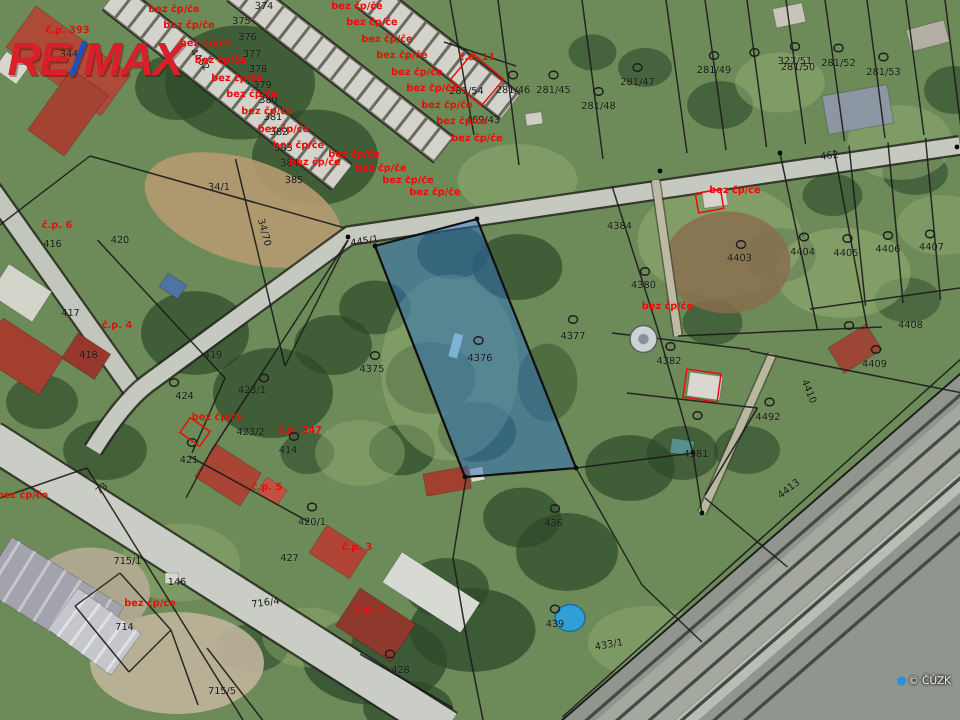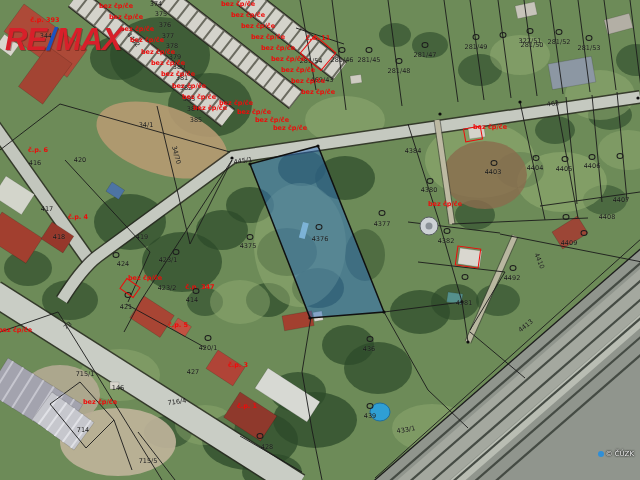--- a/index.html
+++ b/index.html
@@ -274,21 +274,21 @@
         </g>
       <circle cx="250" cy="164" r="1.6" fill="#0c0c0c"></circle>
         <circle cx="318" cy="146" r="1.6" fill="#0c0c0c"></circle>
       <circle cx="384" cy="312" r="1.6" fill="#0c0c0c"></circle>
         <circle cx="310" cy="318" r="1.6" fill="#0c0c0c"></circle>
     </g>
   </svg>
 
   <div id="labels">
       <span class="lbl black" style="left: 46px; top: 36px; transform: translate(-50%, -50%) rotate(0deg);">344</span>
-      <span class="lbl black" style="left: 156px; top: 4px; transform: translate(-50%, -50%) rotate(0deg);">374</span>
+      <span class="lbl black" style="left: 176px; top: 4px; transform: translate(-50%, -50%) rotate(0deg);">374</span>
       <span class="lbl black" style="left: 161px; top: 14px; transform: translate(-50%, -50%) rotate(0deg);">375</span>
       <span class="lbl black" style="left: 165px; top: 25px; transform: translate(-50%, -50%) rotate(0deg);">376</span>
       <span class="lbl black" style="left: 168px; top: 36px; transform: translate(-50%, -50%) rotate(0deg);">377</span>
       <span class="lbl black" style="left: 172px; top: 46px; transform: translate(-50%, -50%) rotate(0deg);">378</span>
       <span class="lbl black" style="left: 175px; top: 57px; transform: translate(-50%, -50%) rotate(0deg);">379</span>
       <span class="lbl black" style="left: 179px; top: 67px; transform: translate(-50%, -50%) rotate(0deg);">380</span>
       <span class="lbl black" style="left: 182px; top: 78px; transform: translate(-50%, -50%) rotate(0deg);">381</span>
       <span class="lbl black" style="left: 186px; top: 88px; transform: translate(-50%, -50%) rotate(0deg);">382</span>
       <span class="lbl black" style="left: 189px; top: 99px; transform: translate(-50%, -50%) rotate(0deg);">383</span>
       <span class="lbl black" style="left: 193px; top: 109px; transform: translate(-50%, -50%) rotate(0deg);">384</span>
@@ -310,26 +310,26 @@
       <span class="lbl black" style="left: 559px; top: 42px; transform: translate(-50%, -50%) rotate(0deg);">281/52</span>
       <span class="lbl black" style="left: 589px; top: 48px; transform: translate(-50%, -50%) rotate(0deg);">281/53</span>
       <span class="lbl black" style="left: 248px; top: 246px; transform: translate(-50%, -50%) rotate(0deg);">4375</span>
       <span class="lbl black" style="left: 320px; top: 239px; transform: translate(-50%, -50%) rotate(0deg);">4376</span>
       <span class="lbl black" style="left: 382px; top: 224px; transform: translate(-50%, -50%) rotate(0deg);">4377</span>
       <span class="lbl black" style="left: 413px; top: 151px; transform: translate(-50%, -50%) rotate(0deg);">4384</span>
       <span class="lbl black" style="left: 493px; top: 172px; transform: translate(-50%, -50%) rotate(0deg);">4403</span>
       <span class="lbl black" style="left: 535px; top: 168px; transform: translate(-50%, -50%) rotate(0deg);">4404</span>
       <span class="lbl black" style="left: 564px; top: 169px; transform: translate(-50%, -50%) rotate(0deg);">4405</span>
       <span class="lbl black" style="left: 592px; top: 166px; transform: translate(-50%, -50%) rotate(0deg);">4406</span>
-      <span class="lbl black" style="left: 621px; top: 165px; transform: translate(-50%, -50%) rotate(0deg); margin-top: 35px;">4407</span>
+      <span class="lbl black" style="left: 621px; top: 165px; transform: translate(-50%, -50%) rotate(0deg);">4407</span>
       <span class="lbl black" style="left: 581px; top: 217px; transform: translate(-50%, -50%) rotate(0deg); margin-left: 26px;">4408</span>
       <span class="lbl black" style="left: 429px; top: 190px; transform: translate(-50%, -50%) rotate(0deg);">4380</span>
       <span class="lbl black" style="left: 446px; top: 241px; transform: translate(-50%, -50%) rotate(0deg); text-align: center;">4382</span>
       <span class="lbl black" style="left: 464px; top: 287px; transform: translate(-50%, -50%) rotate(0deg); margin-top: 16px;">4381</span>
-      <span class="lbl black" style="left: 569px; top: 243px; transform: translate(-50%, -50%) rotate(0deg);">4409</span>
+      <span class="lbl black" style="left: 583px; top: 243px; transform: translate(-50%, -50%) rotate(0deg);">4409</span>
       <span class="lbl black" style="left: 539px; top: 261px; transform: translate(-50%, -50%) rotate(68deg);">4410</span>
       <span class="lbl black" style="left: 512px; top: 278px; transform: translate(-50%, -50%) rotate(0deg);">4492</span>
       <span class="lbl black" style="left: 526px; top: 326px; transform: translate(-50%, -50%) rotate(-38deg);">4413</span>
       <span class="lbl black" style="left: 369px; top: 349px; transform: translate(-50%, -50%) rotate(0deg);">436</span>
       <span class="lbl black" style="left: 370px; top: 416px; transform: translate(-50%, -50%) rotate(0deg);">439</span>
       <span class="lbl black" style="left: 406px; top: 430px; transform: translate(-50%, -50%) rotate(-10deg);">433/1</span>
       <span class="lbl black" style="left: 267px; top: 447px; transform: translate(-50%, -50%) rotate(0deg);">428</span>
       <span class="lbl black" style="left: 208px; top: 348px; transform: translate(-50%, -50%) rotate(0deg);">420/1</span>
       <span class="lbl black" style="left: 193px; top: 372px; transform: translate(-50%, -50%) rotate(0deg);">427</span>
       <span class="lbl black" style="left: 126px; top: 307px; transform: translate(-50%, -50%) rotate(0deg);">421</span>
@@ -339,21 +339,21 @@
       <span class="lbl black" style="left: 192px; top: 300px; transform: translate(-50%, -50%) rotate(0deg);">414</span>
       <span class="lbl black" style="left: 35px; top: 163px; transform: translate(-50%, -50%) rotate(0deg);">416</span>
       <span class="lbl black" style="left: 80px; top: 160px; transform: translate(-50%, -50%) rotate(0deg);">420</span>
       <span class="lbl black" style="left: 47px; top: 209px; transform: translate(-50%, -50%) rotate(0deg);">417</span>
       <span class="lbl black" style="left: 59px; top: 237px; transform: translate(-50%, -50%) rotate(0deg);">418</span>
       <span class="lbl black" style="left: 142px; top: 237px; transform: translate(-50%, -50%) rotate(0deg);">419</span>
       <span class="lbl black" style="left: 177px; top: 402px; transform: translate(-50%, -50%) rotate(-8deg);">716/4</span>
       <span class="lbl black" style="left: 68px; top: 326px; transform: translate(-50%, -50%) rotate(-42deg);">73</span>
       <span class="lbl black" style="left: 85px; top: 374px; transform: translate(-50%, -50%) rotate(0deg);">715/1</span>
       <span class="lbl black" style="left: 118px; top: 388px; transform: translate(-50%, -50%) rotate(0deg);">146</span>
-      <span class="lbl black" style="left: 83px; top: 430px; transform: translate(-50%, -50%) rotate(0deg);">714</span>
+      <span class="lbl black" style="left: 83px; top: 418px; transform: translate(-50%, -50%) rotate(0deg);">714</span>
       <span class="lbl black" style="left: 148px; top: 461px; transform: translate(-50%, -50%) rotate(0deg);">715/5</span>
       <span class="lbl red" style="left: 45px; top: 20px; transform: translate(-50%, -50%) rotate(0deg);">č.p. 393</span>
       <span class="lbl red" style="left: 116px; top: 6px; transform: translate(-50%, -50%) rotate(0deg);">bez čp/če</span>
       <span class="lbl red" style="left: 126px; top: 17px; transform: translate(-50%, -50%) rotate(0deg);">bez čp/če</span>
       <span class="lbl red" style="left: 137px; top: 29px; transform: translate(-50%, -50%) rotate(0deg);">bez čp/če</span>
       <span class="lbl red" style="left: 147px; top: 40px; transform: translate(-50%, -50%) rotate(0deg);">bez čp/če</span>
       <span class="lbl red" style="left: 158px; top: 52px; transform: translate(-50%, -50%) rotate(0deg);">bez čp/če</span>
       <span class="lbl red" style="left: 168px; top: 63px; transform: translate(-50%, -50%) rotate(0deg);">bez čp/če</span>
       <span class="lbl red" style="left: 178px; top: 74px; transform: translate(-50%, -50%) rotate(0deg);">bez čp/če</span>
       <span class="lbl red" style="left: 189px; top: 86px; transform: translate(-50%, -50%) rotate(0deg);">bez čp/če</span>

